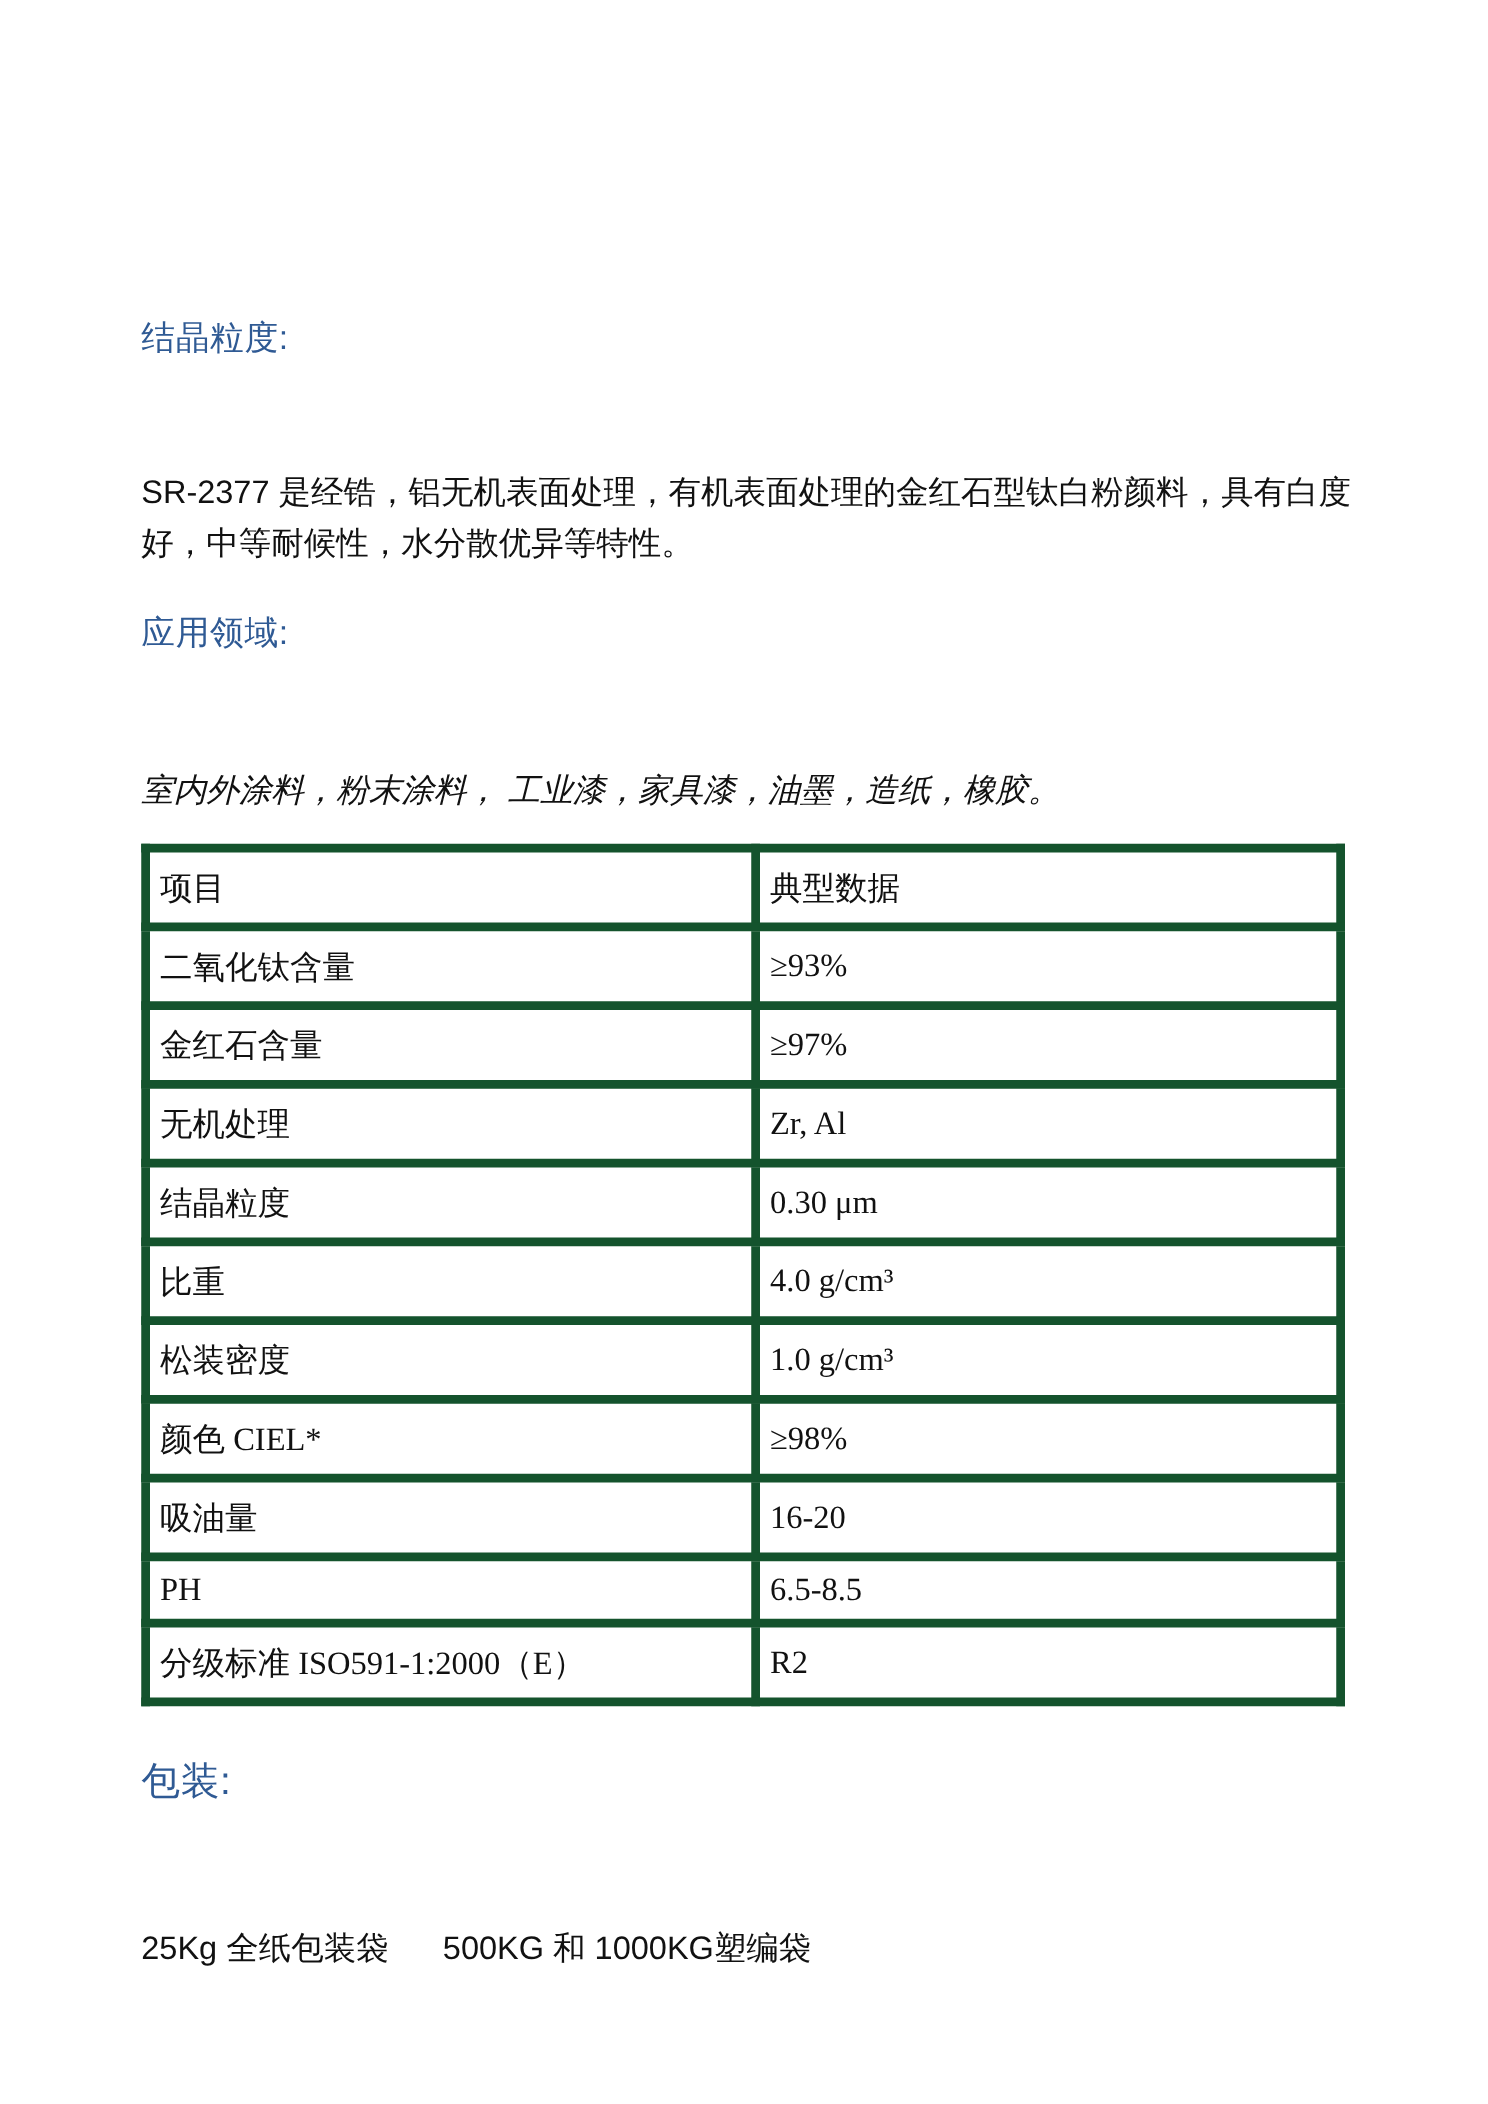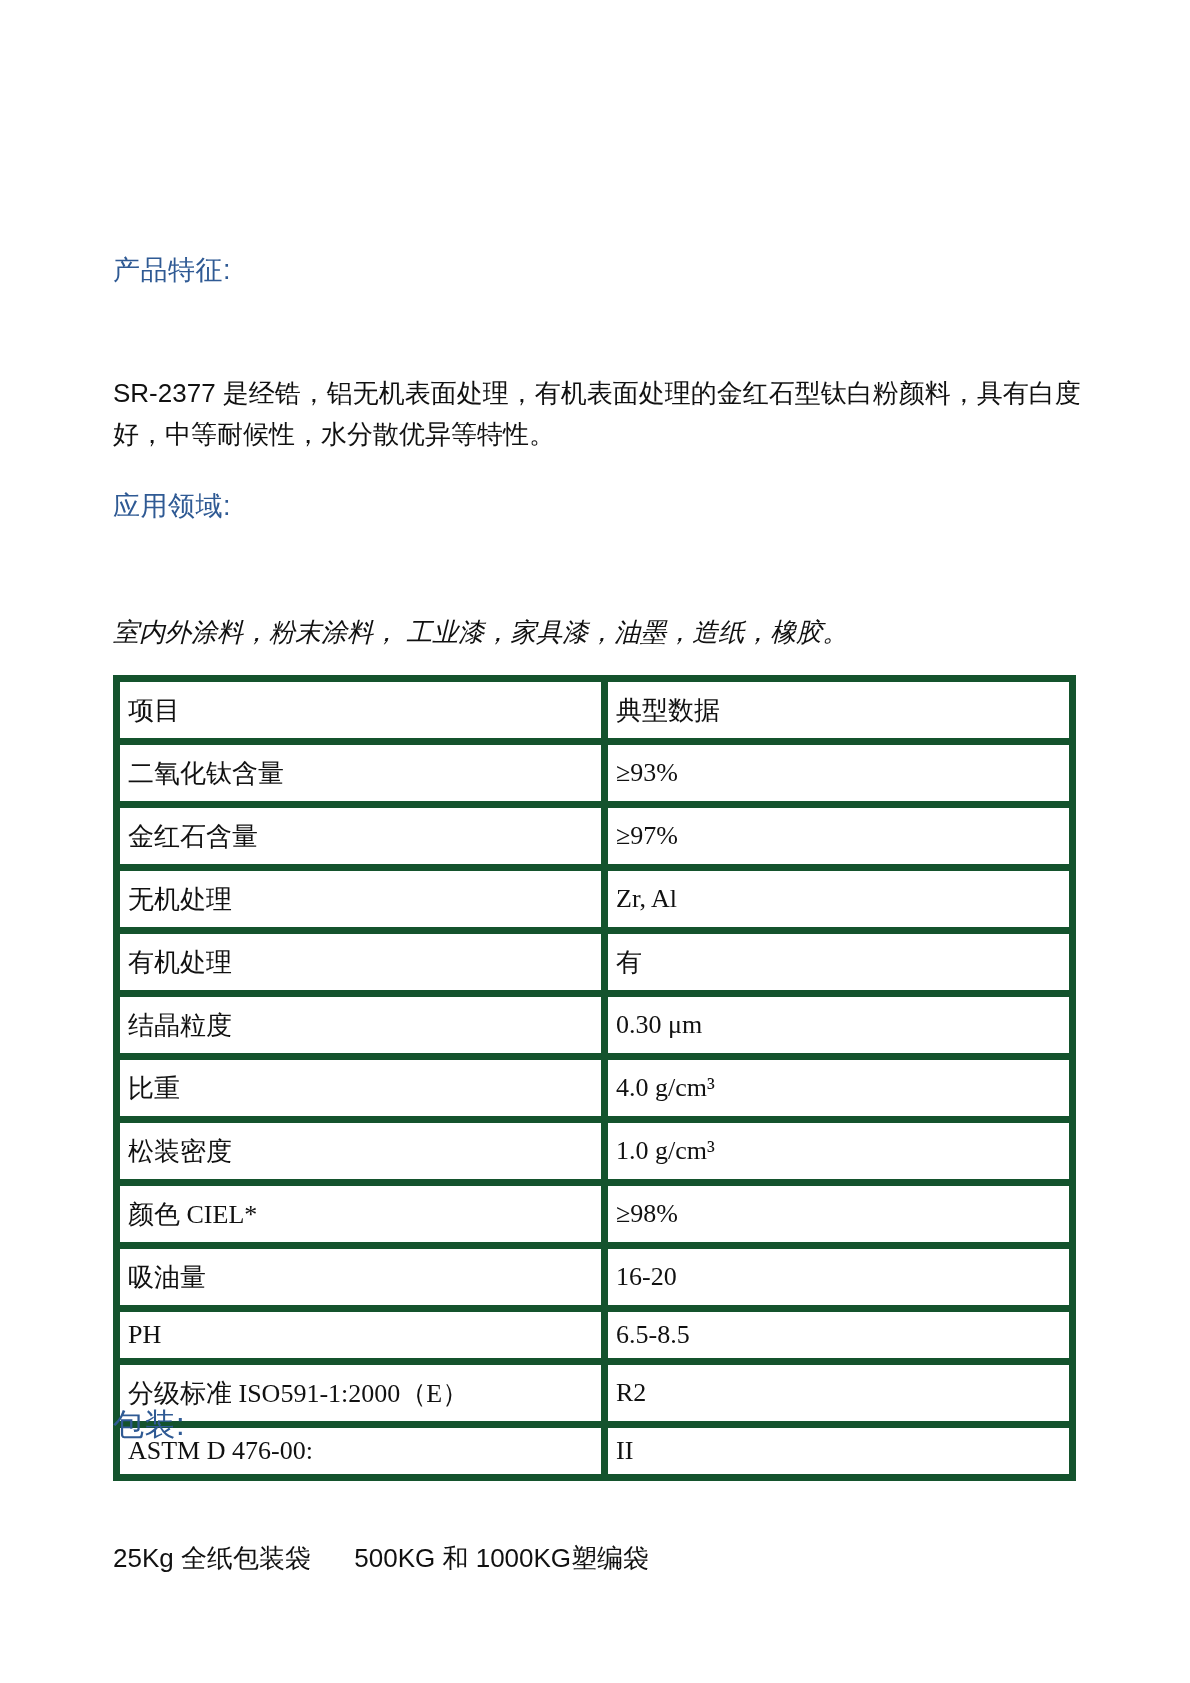--- a/index.html
+++ b/index.html
@@ -26,21 +26,21 @@
     border: 7px solid #14532d;
     height: 56px; padding: 0 8px; vertical-align: middle; font-family: Liberation Serif, serif;
   }
   table.spec td.val { text-align: left; }
   table.spec td.item { width: 465px; }
   table.spec tr.short td { height: 46px; }
 </style>
 </head>
 <body>
 
-<div class="heading" style="top:252px;">产品特征:</div>
+<div class="heading" style="top:252px;">结晶粒度:</div>
 <div class="para" style="top:345px;">SR-2377 是经锆，铝无机表面处理，有机表面处理的金红石型钛白粉颜料，具有白度好，中等耐候性，水分散优异等特性。</div>
 
 <div class="heading" style="top:488px;">应用领域:</div>
 <div class="para" style="top:584px;font-style:italic;">室内外涂料，粉末涂料， 工业漆，家具漆，油墨，造纸，橡胶。</div>
 
 <table class="spec">
   <tbody>
     <tr>
       <td class="item">项目</td>
       <td class="val">典型数据</td>
@@ -49,24 +49,20 @@
       <td class="item">二氧化钛含量</td>
       <td class="val">≥93%</td>
     </tr>
     <tr>
       <td class="item">金红石含量</td>
       <td class="val">≥97%</td>
     </tr>
     <tr>
       <td class="item">无机处理</td>
       <td class="val">Zr, Al</td>
-    </tr>
-    <tr>
-      <td class="item">有机处理</td>
-      <td class="val">有</td>
     </tr>
     <tr>
       <td class="item">结晶粒度</td>
       <td class="val">0.30 μm</td>
     </tr>
     <tr>
       <td class="item">比重</td>
       <td class="val">4.0 g/cm³</td>
     </tr>
     <tr>
@@ -82,21 +78,17 @@
       <td class="val">16-20</td>
     </tr>
     <tr class="short">
       <td class="item">PH</td>
       <td class="val">6.5-8.5</td>
     </tr>
     <tr>
       <td class="item">分级标准  ISO591-1:2000（E）</td>
       <td class="val">R2</td>
     </tr>
-    <tr class="short">
-      <td class="item">ASTM D 476-00:</td>
-      <td class="val">II</td>
-    </tr>
   </tbody>
 </table>
 
 <div class="heading big" style="top:1404px;">包装:</div>
 <div class="para" style="top:1510px; white-space:pre;">25Kg 全纸包装袋      500KG 和 1000KG塑编袋</div>
 
 </body></html>

